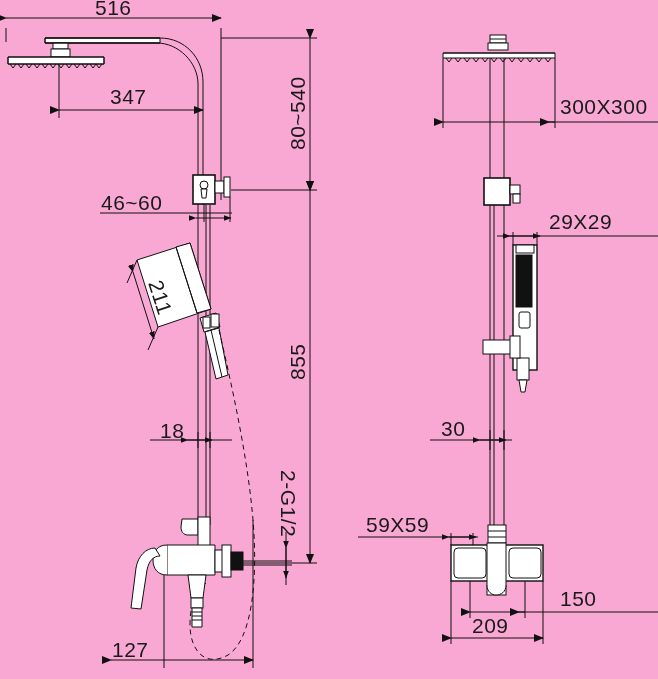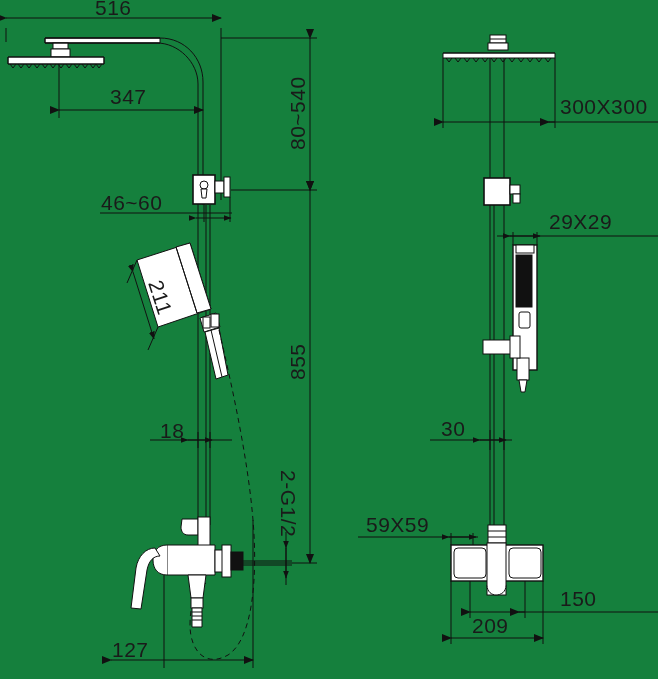--- a/index.html
+++ b/index.html
@@ -1,17 +1,17 @@
 <!DOCTYPE html>
 <html><head>
 <meta charset="utf-8">
 <style>
   html,body{margin:0;padding:0;background:#ffffff;}
   body{width:658px;height:679px;overflow:hidden;font-family:"Liberation Sans",sans-serif;}
-  #stage{position:relative;width:658px;height:679px;background:#15803d;}
+  #stage{position:relative;width:658px;height:679px;background:#f9a8d4;}
   svg{display:block;}
   .dimtext{font-family:"Liberation Sans",sans-serif;font-size:21px;fill:#1a1a1a;letter-spacing:0.5px;}
 </style>
 </head>
 <body>
 
 <div id="stage">
 <svg width="658" height="679" viewBox="0 0 658 679">
   <defs>
     <marker id="ah" markerWidth="10" markerHeight="8" refX="9" refY="4" orient="auto" markerUnits="userSpaceOnUse">

